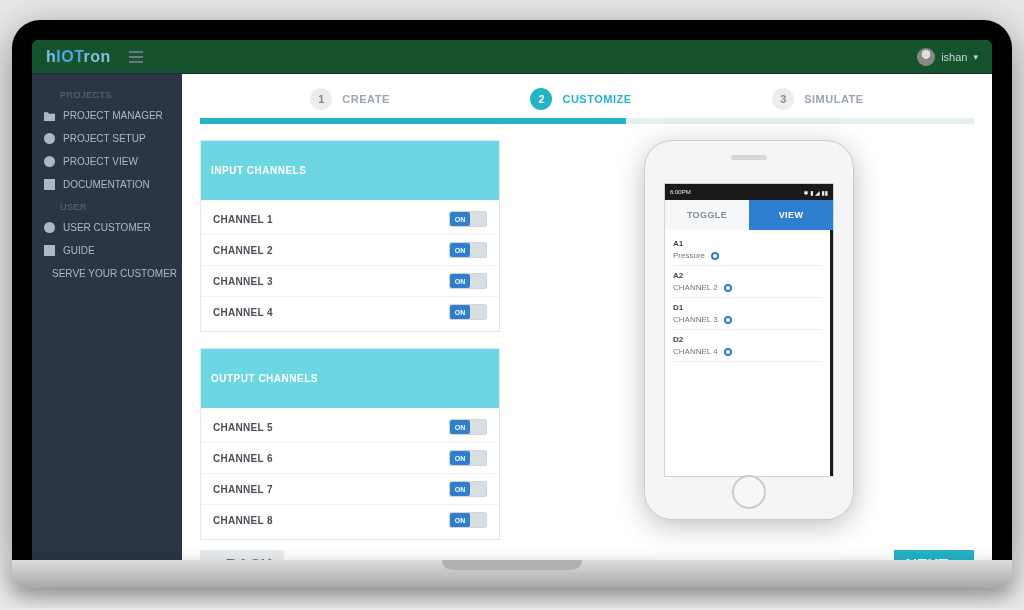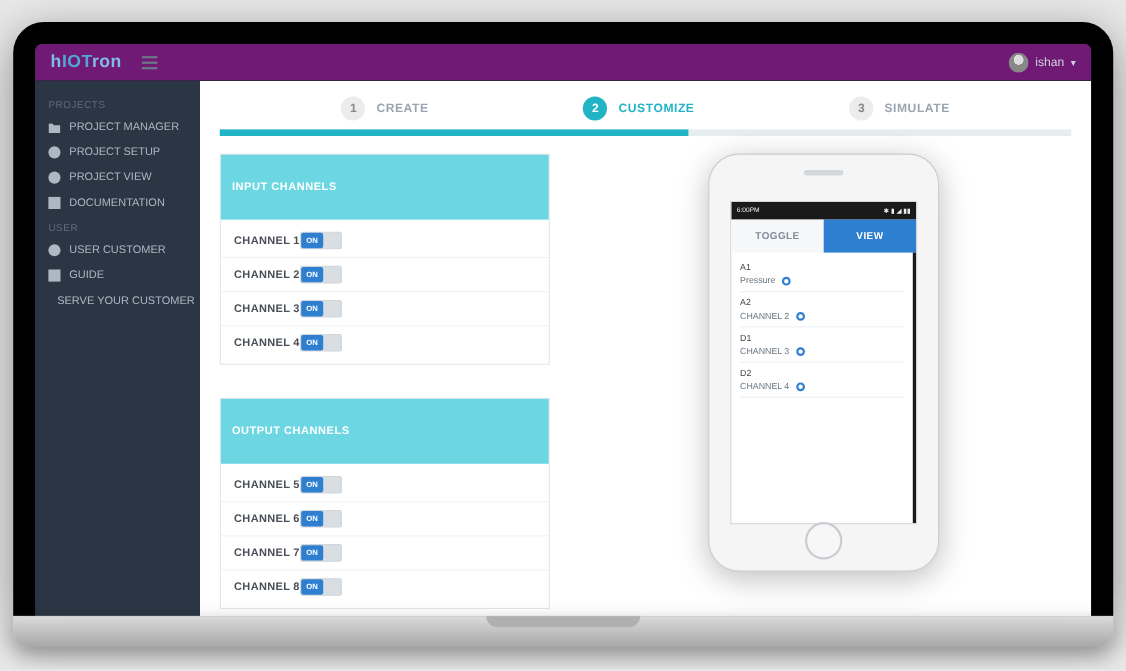--- a/index.html
+++ b/index.html
@@ -6,35 +6,35 @@
 body{background:#e8e8e8;display:flex;justify-content:center;align-items:flex-start;padding:20px 10px}
 
 
 .laptop{width:1000px;position:relative}
 .screen-bezel{background:#000;border-radius:28px 28px 0 0;padding:20px 20px 0 20px;box-shadow:0 10px 40px rgba(0,0,0,.4)}
 .screen{background:#2b3645;border-radius:6px 6px 0 0;overflow:hidden;height:520px;display:flex;flex-direction:column}
 .base{height:28px;background:linear-gradient(#dcdcdc,#a8a8a8);border-radius:0 0 14px 14px;position:relative;box-shadow:0 8px 20px rgba(0,0,0,.35)}
 .base:before{content:"";position:absolute;top:0;left:50%;transform:translateX(-50%);width:140px;height:10px;background:#b0b0b0;border-radius:0 0 10px 10px}
 
 
-.topbar{height:34px;background:#701a75;display:flex;align-items:center;padding:0 14px;color:#ccd3dd;font-size:12px;border-bottom:1px solid #1f2935}
+.topbar{height:34px;background:#14532d;display:flex;align-items:center;padding:0 14px;color:#ccd3dd;font-size:12px;border-bottom:1px solid #1f2935}
 .logo{font-weight:bold;font-size:16px;letter-spacing:.5px}
 .logo .accent1{color:#7fbde2}
 .logo .accent2{color:#4fa8d8}
 .burger{margin-left:18px;display:flex;flex-direction:column;gap:3px;cursor:pointer}
 .burger span{display:block;width:14px;height:2px;background:#6c7887}
 .topbar .spacer{flex:1}
 .user-chip{display:flex;align-items:center;gap:6px;font-size:11px;cursor:pointer}
 .user-chip .avatar{width:18px;height:18px;border-radius:50%;background:#888 radial-gradient(circle at 50% 35%,#ddd 0 30%,#888 31%)}
 .user-chip .caret{font-size:9px}
 
 
 .app-body{flex:1;display:flex;min-height:0}
 .sidebar{width:150px;background:#2b3645;color:#aeb8c5;font-size:10px;padding:10px 0;overflow:auto}
-.side-head{padding:6px 12px 4px;color:#5e6b7d;font-size:9px;letter-spacing:.5px}
+.side-head{padding:6px 28px 4px;color:#5e6b7d;font-size:9px;letter-spacing:.5px}
 .side-item{display:flex;gap:8px;padding:6px 12px;cursor:pointer;white-space:nowrap}
 .side-item .ic{width:11px;height:11px;display:inline-block;background:#aeb8c5}
 .ic-folder{clip-path:polygon(0 20%,35% 20%,45% 35%,100% 35%,100% 100%,0 100%)}
 .ic-gear{border-radius:50%}
 .ic-eye{border-radius:50%}
 .ic-book{}
 .ic-user{border-radius:50%}
 .ic-q{background:none;color:#aeb8c5;font-weight:bold;font-size:10px;line-height:11px;text-align:center}
 
 
@@ -51,41 +51,41 @@
 
 .progress-track{height:6px;background:#e6eef0;margin-bottom:16px}
 .progress-fill{height:100%;background:#23b3c7}
 
 .cols{display:flex;gap:24px;align-items:flex-start}
 .column-left{width:300px}
 
 .panel{border:1px solid #e2e6ea}
 .panel-head{background:#6cd7e3;color:#fff;font-size:10px;font-weight:bold;letter-spacing:.5px;padding:24px 10px}
 .panel-body{padding:4px 0}
-.row{display:flex;align-items:center;justify-content:flex-start;padding:7px 12px;border-top:1px solid #f0f2f4}
+.row{display:flex;align-items:center;justify-content:space-between;padding:7px 12px;border-top:1px solid #f0f2f4}
 .row:first-child{border-top:none}
 .row-label{font-size:10px;font-weight:bold;color:#4a4f57;letter-spacing:.3px}
 .toggle{width:38px;height:16px;background:#d9dee3;border-radius:2px;display:flex;align-items:center;cursor:pointer;border:1px solid #cfd6dc}
 .toggle .pill{width:20px;height:14px;background:#2f7fd1;border-radius:2px;display:flex;align-items:center;justify-content:center;color:#fff;font-size:7px;font-weight:bold}
-.mt{margin-top:30px}
+.mt{margin-top:16px}
 
 
 .phone-wrap{flex:1;display:flex;justify-content:center}
 .phone{width:210px;height:380px;background:#f5f5f5;border-radius:28px;border:1px solid #c9cdd1;box-shadow:0 6px 28px rgba(0,0,0,.25);padding:42px 19px 42px;position:relative}
 .phone:before{content:"";position:absolute;top:14px;left:50%;transform:translateX(-50%);width:36px;height:5px;background:#d4d8db;border-radius:3px}
 .phone:after{content:"";position:absolute;bottom:10px;left:50%;transform:translateX(-50%);width:30px;height:30px;border:2px solid #c9cdd1;border-radius:50%;background:#f7f7f7}
 .phone-screen{background:#fff;height:100%;border:1px solid #d0d5da;display:flex;flex-direction:column;overflow:hidden}
 .statusbar{height:16px;background:#1a1a1a;color:#eee;font-size:6px;display:flex;align-items:center;padding:0 5px;justify-content:space-between}
 .tabs{display:flex;height:30px}
 .tab{flex:1;display:flex;align-items:center;justify-content:center;font-size:9px;font-weight:bold;letter-spacing:.4px;cursor:pointer}
 .tab.toggle-tab{background:#f5f7f9;color:#7f8c99}
 .tab.view-tab{background:#2f7fd1;color:#fff}
 .plist{flex:1;padding:4px 8px;overflow:auto;border-right:3px solid #1a1a1a}
 .pitem{padding:5px 0;border-bottom:1px solid #eceff2}
-.pitem .pid{font-size:8px;font-weight:normal;color:#444}
+.pitem .pid{font-size:8px;font-weight:bold;color:#444}
 .pitem .pline{display:flex;align-items:center;gap:6px;margin-top:3px}
 .pitem .pline span{font-size:8px;color:#6b7580}
 .dot{width:8px;height:8px;border-radius:50%;border:2px solid #2f7fd1}
 
 
 .footbar{display:flex;justify-content:space-between;padding:10px 0 0}
 .btn{font-size:16px;font-weight:bold;padding:7px 12px;cursor:pointer;border:none}
 .btn-back{background:#e9edf0;color:#6c7580}
 .btn-next{background:#23b3c7;color:#fff}
 </style>

